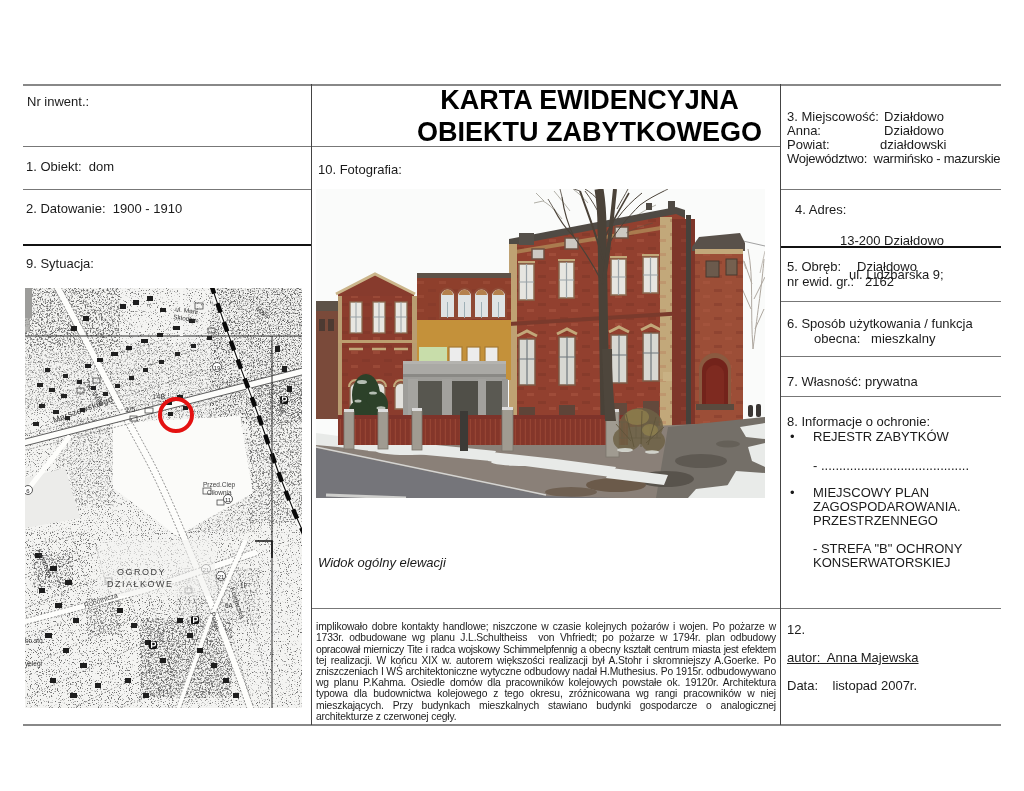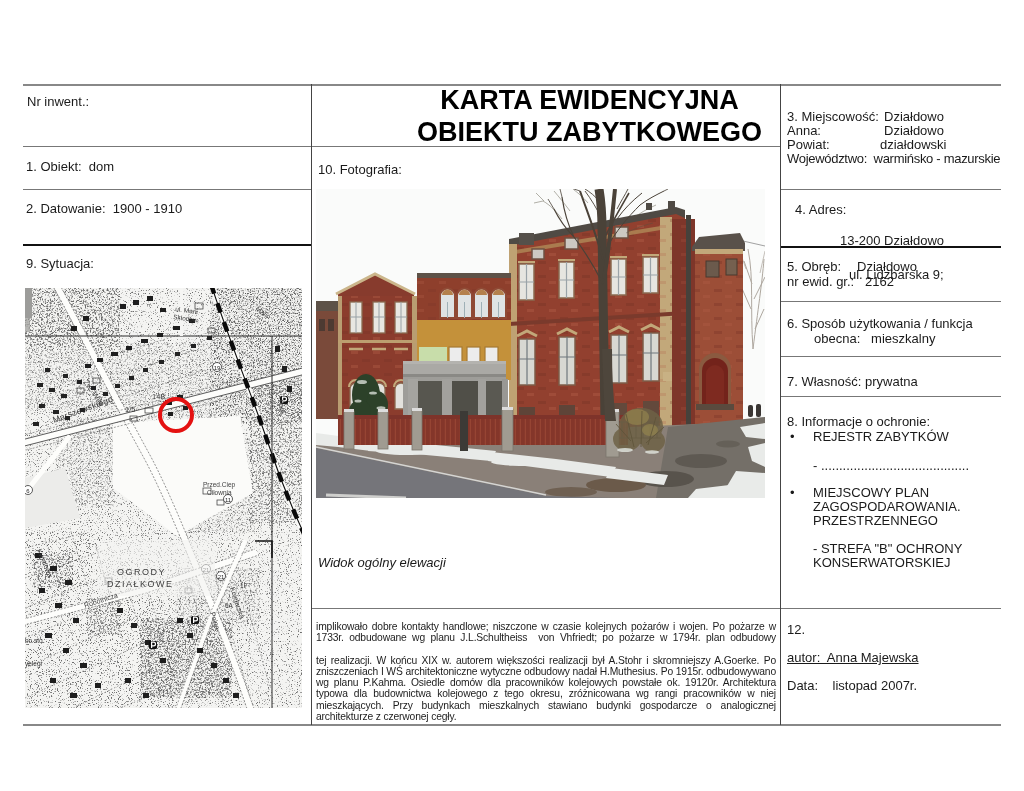--- a/index.html
+++ b/index.html
@@ -68,20 +68,21 @@
   <div class="t" style="left:790px;top:486px;">•</div>
   <div class="t" style="left:813px;top:486px;">MIEJSCOWY PLAN<br>ZAGOSPODAROWANIA.<br>PRZESTRZENNEGO</div>
   <div class="t" style="left:813px;top:542px;">- STREFA "B" OCHRONY<br>KONSERWATORSKIEJ</div>
 
   <div class="t" style="left:787px;top:623px;">12.</div>
   <div class="t" style="left:787px;top:651px;text-decoration:underline;">autor:&nbsp; Anna Majewska</div>
   <div class="t" style="left:787px;top:679px;">Data:&nbsp;&nbsp;&nbsp;&nbsp;listopad 2007r.</div>
 
   <div class="hline" style="top:621.2px;">implikowało dobre kontakty handlowe; niszczone w czasie kolejnych pożarów i wojen. Po pożarze w</div>
   <div class="hline" style="top:632.4px;">1733r. odbudowane wg planu J.L.Schultheiss&nbsp; von Vhfriedt; po pożarze w 1794r. plan odbudowy</div>
+  <div class="hline" style="top:643.6px;letter-spacing:-0.32px;">opracował mierniczy Tite i radca wojskowy Schimmelpfennig a obecny kształt centrum miasta jest efektem</div>
   <div class="hline" style="top:654.8px;">tej realizacji. W końcu XIX w. autorem większości realizacji był A.Stohr i skromniejszy A.Goerke. Po</div>
   <div class="hline" style="top:666px;">zniszczeniach I WŚ architektoniczne wytyczne odbudowy nadał H.Muthesius. Po 1915r. odbudowywano</div>
   <div class="hline" style="top:677.2px;">wg planu P.Kahma. Osiedle domów dla pracowników kolejowych powstałe ok. 19120r. Architektura</div>
   <div class="hline" style="top:688.4px;">typowa dla budownictwa kolejowego z tego okresu, zróżnicowana wg rangi pracowników w niej</div>
   <div class="hline" style="top:699.6px;">mieszkających. Przy budynkach mieszkalnych stawiano budynki gospodarcze o analogicznej</div>
   <div class="hline" style="top:710.8px;text-align:left;text-align-last:left;">architekturze z czerwonej cegły.</div>
 
   <div id="mapbox" style="position:absolute;left:25px;top:288px;width:277px;height:420px;">
   <svg width="277" height="420" viewBox="0 0 277 420">
     <defs>

